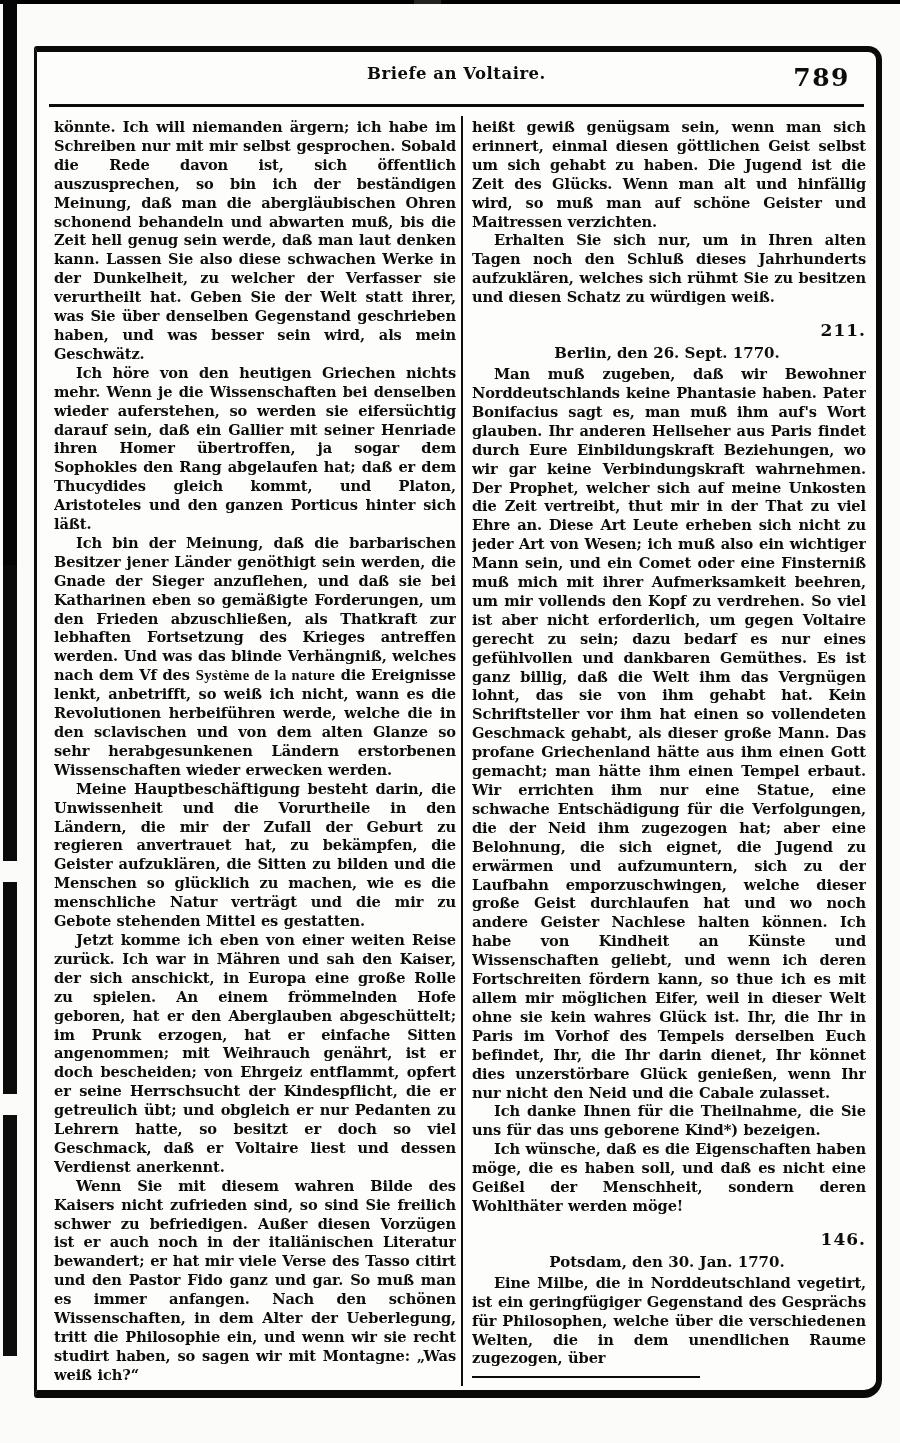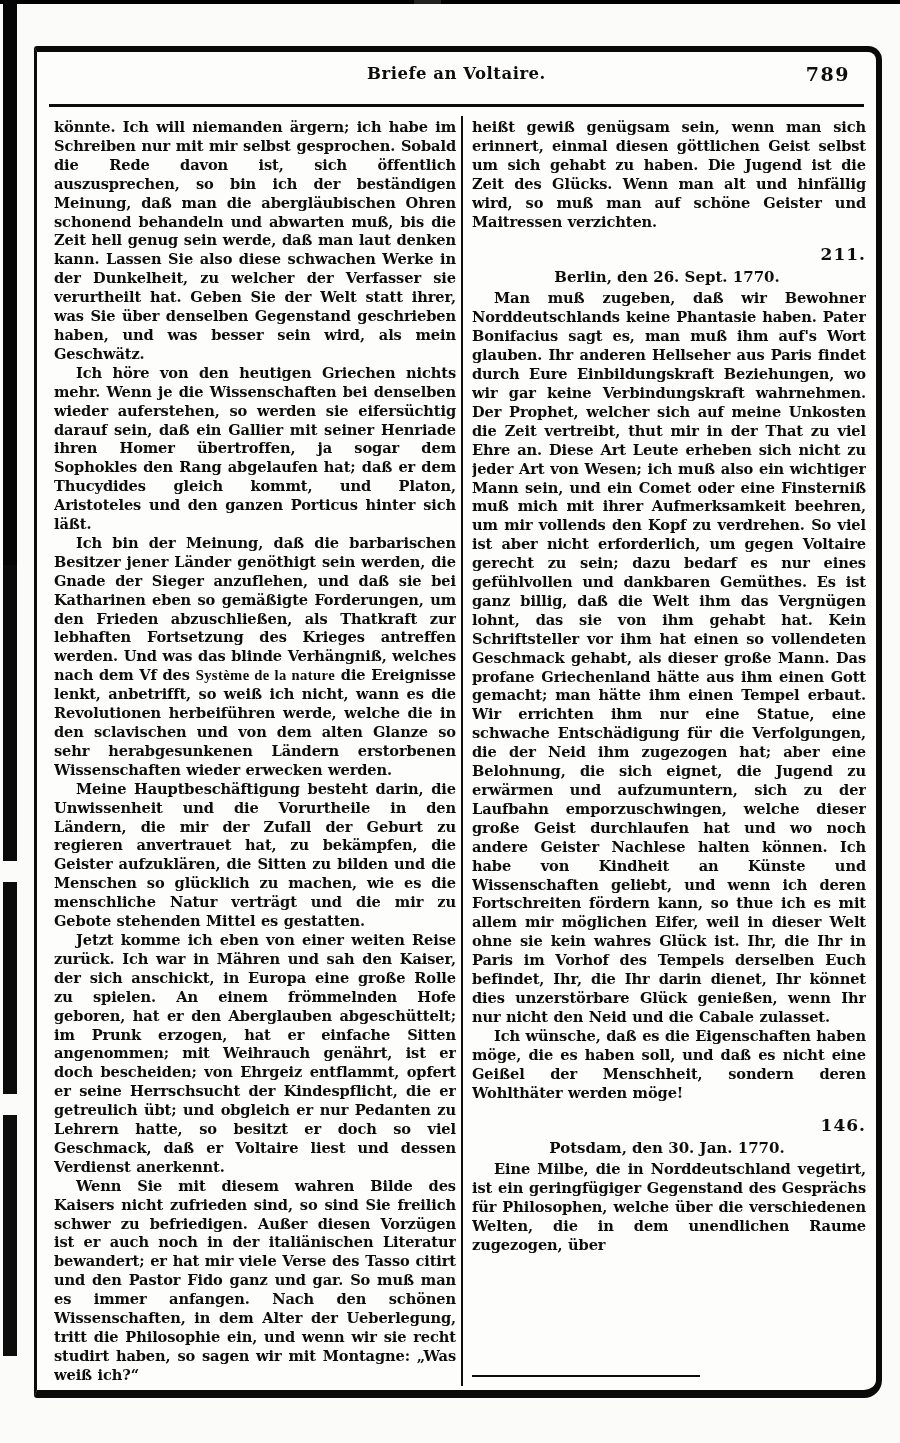--- a/index.html
+++ b/index.html
@@ -31,21 +31,21 @@
     border-radius: 3px 14px 18px 3px;
     padding-left: 16px;
   }
   .page-header { position: absolute; top: 12px; left: 0; right: 0; height: 30px; }
   .header-title {
     position: absolute; left: 0; right: 0; text-align: center;
     font-weight: 700; font-size: 16.5px; letter-spacing: 0.5px;
   }
   .page-number {
     position: absolute; right: 26px; top: -1px;
-    font-weight: 700; font-size: 19px; letter-spacing: 1.5px;
+    font-weight: 700; font-size: 25px; letter-spacing: 1.5px;
   }
   .header-rule {
     position: absolute; top: 52px; left: 12px; right: 12px; height: 3px;
     background: #0c0c0c;
   }
   .columns { position: absolute; top: 64px; left: 13px; right: 10px; bottom: 4px; }
   .col-divider { position: absolute; left: 411px; top: 0; bottom: 0; width: 2px; background: #0d0d0d; }
   .col-left  { position: absolute; left: 4px;   top: 2px; width: 402px; bottom: 0; overflow: hidden; }
   .col-right { position: absolute; left: 422px; right: 0; top: 2px; bottom: 0; overflow: hidden;
                display: flex; flex-direction: column; }
@@ -82,24 +82,26 @@
       <p class="body-text indent">Ich höre von den heutigen Griechen nichts mehr. Wenn je die Wissenschaften bei denselben wieder auferstehen, so werden sie eifersüchtig darauf sein, daß ein Gallier mit seiner Henriade ihren Homer übertroffen, ja sogar dem Sophokles den Rang abgelaufen hat; daß er dem Thucydides gleich kommt, und Platon, Aristoteles und den ganzen Porticus hinter sich läßt.</p>
       <p class="body-text indent"><span>Ich bin der Meinung, daß die barbarischen Besitzer jener Länder genöthigt sein werden, die Gnade der Sieger anzuflehen, und daß sie bei Katharinen eben so gemäßigte Forderungen, um den Frieden abzuschließen, als Thatkraft zur lebhaften Fortsetzung des Krieges antreffen werden. Und was das blinde Verhängniß, welches nach dem Vf des </span><span class="antiqua">Système de la nature</span><span> die Ereignisse lenkt, anbetrifft, so weiß ich nicht, wann es die Revolutionen herbeiführen werde, welche die in den sclavischen und von dem alten Glanze so sehr herabgesunkenen Ländern erstorbenen Wissenschaften wieder erwecken werden.</span></p>
       <p class="body-text indent">Meine Hauptbeschäftigung besteht darin, die Unwissenheit und die Vorurtheile in den Ländern, die mir der Zufall der Geburt zu regieren anvertrauet hat, zu bekämpfen, die Geister aufzuklären, die Sitten zu bilden und die Menschen so glücklich zu machen, wie es die menschliche Natur verträgt und die mir zu Gebote stehenden Mittel es gestatten.</p>
       <p class="body-text indent">Jetzt komme ich eben von einer weiten Reise zurück. Ich war in Mähren und sah den Kaiser, der sich anschickt, in Europa eine große Rolle zu spielen. An einem frömmelnden Hofe geboren, hat er den Aberglauben abgeschüttelt; im Prunk erzogen, hat er einfache Sitten angenommen; mit Weihrauch genährt, ist er doch bescheiden; von Ehrgeiz entflammt, opfert er seine Herrschsucht der Kindespflicht, die er getreulich übt; und obgleich er nur Pedanten zu Lehrern hatte, so besitzt er doch so viel Geschmack, daß er Voltaire liest und dessen Verdienst anerkennt.</p>
       <p class="body-text indent">Wenn Sie mit diesem wahren Bilde des Kaisers nicht zufrieden sind, so sind Sie freilich schwer zu befriedigen. Außer diesen Vorzügen ist er auch noch in der italiänischen Literatur bewandert; er hat mir viele Verse des Tasso citirt und den Pastor Fido ganz und gar. So muß man es immer anfangen. Nach den schönen Wissenschaften, in dem Alter der Ueberlegung, tritt die Philosophie ein, und wenn wir sie recht studirt haben, so sagen wir mit Montagne: „Was weiß ich?“</p>
       <p class="body-text indent">Was ich gewiß weiß, ist, daß ich einen Abdruck von der Büste haben werde, woran Pigal arbeitet. Da ich das Original nicht haben kann, so will ich mindestens eine Copie davon haben; das</p>
     </div>
 
     <div class="col-right">
       <p class="body-text">heißt gewiß genügsam sein, wenn man sich erinnert, einmal diesen göttlichen Geist selbst um sich gehabt zu haben. Die Jugend ist die Zeit des Glücks. Wenn man alt und hinfällig wird, so muß man auf schöne Geister und Maitressen verzichten.</p>
+      <p class="body-text indent">Erhalten Sie sich nur, um in Ihren alten Tagen noch den Schluß dieses Jahrhunderts aufzuklären, welches sich rühmt Sie zu besitzen und diesen Schatz zu würdigen weiß.</p>
 
       <div class="letter-number">211.</div>
       <div class="dateline">Berlin, den 26. Sept. 1770.</div>
       <p class="body-text indent">Man muß zugeben, daß wir Bewohner Norddeutschlands keine Phantasie haben. Pater Bonifacius sagt es, man muß ihm auf's Wort glauben. Ihr anderen Hellseher aus Paris findet durch Eure Einbildungskraft Beziehungen, wo wir gar keine Verbindungskraft wahrnehmen. Der Prophet, welcher sich auf meine Unkosten die Zeit vertreibt, thut mir in der That zu viel Ehre an. Diese Art Leute erheben sich nicht zu jeder Art von Wesen; ich muß also ein wichtiger Mann sein, und ein Comet oder eine Finsterniß muß mich mit ihrer Aufmerksamkeit beehren, um mir vollends den Kopf zu verdrehen. So viel ist aber nicht erforderlich, um gegen Voltaire gerecht zu sein; dazu bedarf es nur eines gefühlvollen und dankbaren Gemüthes. Es ist ganz billig, daß die Welt ihm das Vergnügen lohnt, das sie von ihm gehabt hat. Kein Schriftsteller vor ihm hat einen so vollendeten Geschmack gehabt, als dieser große Mann. Das profane Griechenland hätte aus ihm einen Gott gemacht; man hätte ihm einen Tempel erbaut. Wir errichten ihm nur eine Statue, eine schwache Entschädigung für die Verfolgungen, die der Neid ihm zugezogen hat; aber eine Belohnung, die sich eignet, die Jugend zu erwärmen und aufzumuntern, sich zu der Laufbahn emporzuschwingen, welche dieser große Geist durchlaufen hat und wo noch andere Geister Nachlese halten können. Ich habe von Kindheit an Künste und Wissenschaften geliebt, und wenn ich deren Fortschreiten fördern kann, so thue ich es mit allem mir möglichen Eifer, weil in dieser Welt ohne sie kein wahres Glück ist. Ihr, die Ihr in Paris im Vorhof des Tempels derselben Euch befindet, Ihr, die Ihr darin dienet, Ihr könnet dies unzerstörbare Glück genießen, wenn Ihr nur nicht den Neid und die Cabale zulasset.</p>
+      <p class="body-text indent">Ich danke Ihnen für die Theilnahme, die Sie uns für das uns geborene Kind*) bezeigen.</p>
       <p class="body-text indent">Ich wünsche, daß es die Eigenschaften haben möge, die es haben soll, und daß es nicht eine Geißel der Menschheit, sondern deren Wohlthäter werden möge!</p>
 
       <div class="letter-number">146.</div>
       <div class="dateline">Potsdam, den 30. Jan. 1770.</div>
       <p class="body-text indent">Eine Milbe, die in Norddeutschland vegetirt, ist ein geringfügiger Gegenstand des Gesprächs für Philosophen, welche über die verschiedenen Welten, die in dem unendlichen Raume zugezogen, über</p>
 
       <div class="footnote-block">
         <div class="footnote-rule"></div>
 
       </div>

